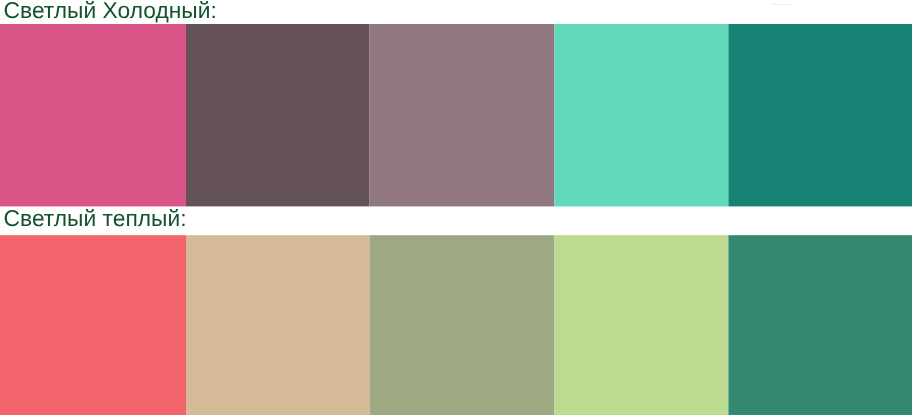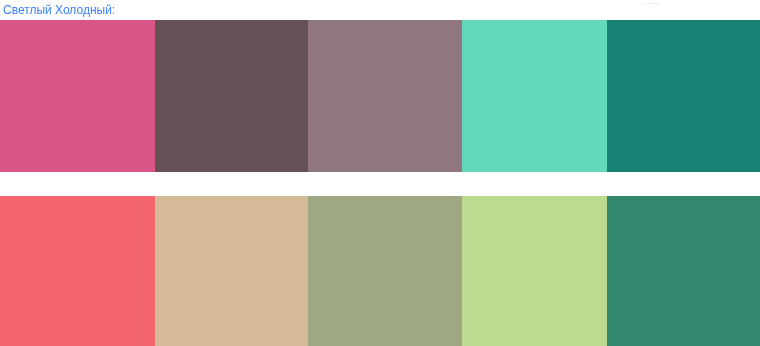--- a/index.html
+++ b/index.html
@@ -35,23 +35,23 @@
     letter-spacing: -0.5px;
     overflow: hidden;
     white-space: nowrap;
     text-align: center;
     opacity: 0.55;
   }
 
   .palette-label {
     position: absolute;
     left: 3px;
-    font-size: 12px;
+    font-size: 19px;
     line-height: 16px;
-    color: #3b82f6;
+    color: #14532d;
     white-space: nowrap;
   }
 
   #label-cool  { top: 2px; }
   #label-warm  { top: 175px; }
 
   .swatch-band {
     position: absolute;
     left: 0px;
     width: 760px;
@@ -90,20 +90,21 @@
   <div class="palette-label" id="label-cool">Светлый Холодный:</div>
 
   <div class="swatch-band" id="band-cool">
     <div class="swatch col-1" title="#db5688" style="background-color: rgb(219, 86, 136);"></div>
     <div class="swatch col-2" title="#655257" style="background-color: rgb(101, 82, 87);"></div>
     <div class="swatch col-3" title="#917880" style="background-color: rgb(145, 120, 128);"></div>
     <div class="swatch col-4" title="#61d9ba" style="background-color: rgb(97, 217, 186);"></div>
     <div class="swatch col-5" title="#168375" style="background-color: rgb(22, 131, 117);"></div>
   </div>
 
+  <div class="palette-label" id="label-warm">Светлый теплый:</div>
 
   <div class="swatch-band" id="band-warm">
     <div class="swatch col-1" title="#f2656d" style="background-color: rgb(242, 101, 109);"></div>
     <div class="swatch col-2" title="#d5ba98" style="background-color: rgb(213, 186, 152);"></div>
     <div class="swatch col-3" title="#9ea883" style="background-color: rgb(158, 168, 131);"></div>
     <div class="swatch col-4" title="#bcdb90" style="background-color: rgb(188, 219, 144);"></div>
     <div class="swatch col-5" title="#33896f" style="background-color: rgb(51, 137, 111);"></div>
   </div>
 
 </div>

